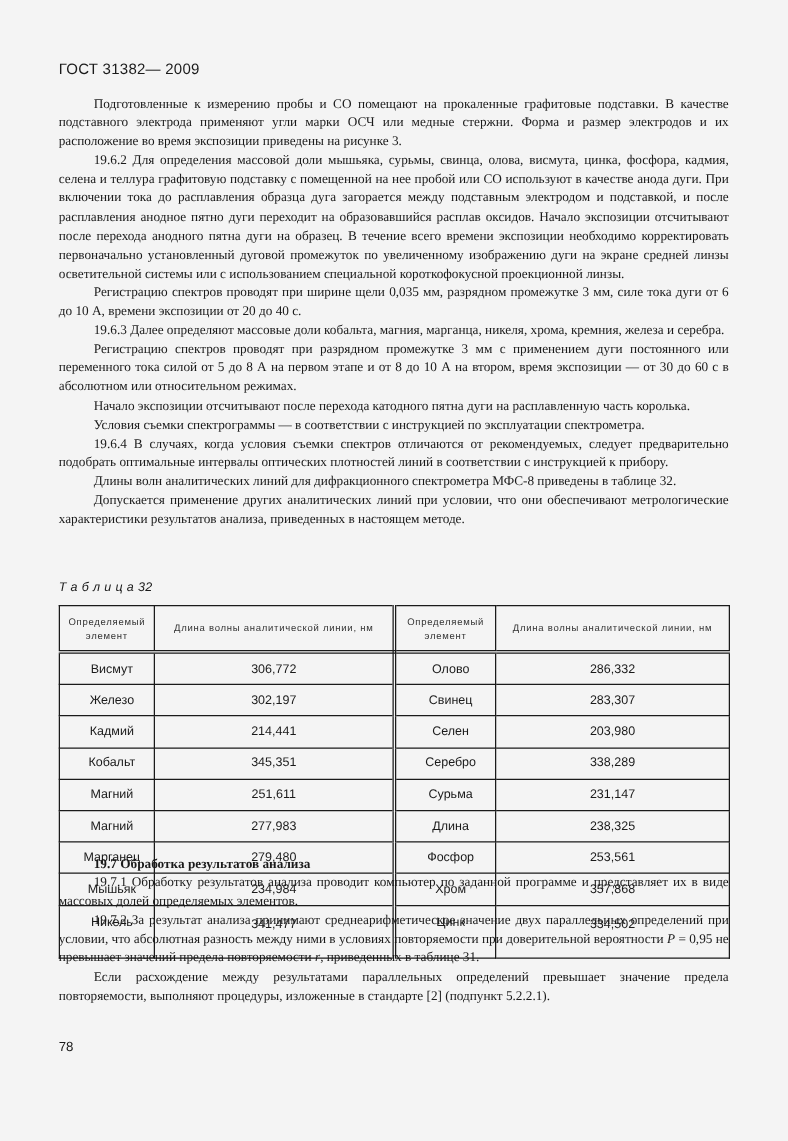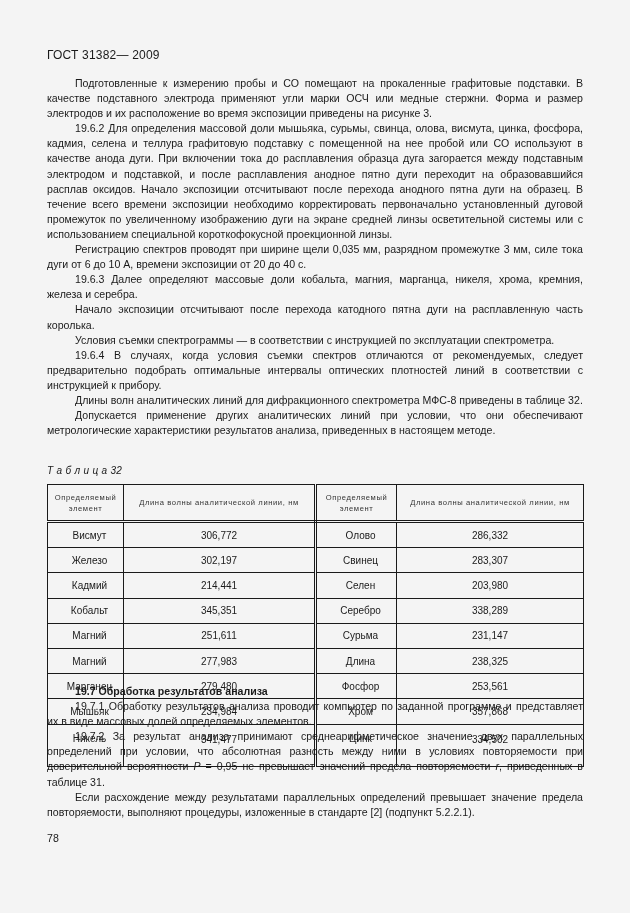--- a/index.html
+++ b/index.html
@@ -1,21 +1,21 @@
 <!DOCTYPE html>
 <html><head>
 <meta charset="utf-8">
 <style>
   html, body { margin: 0; padding: 0; }
   body {
     width: 630px; height: 913px; background: #f4f4f4; position: relative; overflow: hidden;
     font-family: "Liberation Sans", sans-serif; color: #1a1a1a;
   }
   .header { position: absolute; left: 47px; top: 48px; font-size: 12px; font-weight: normal; letter-spacing: 0.2px; }
-  .text { position: absolute; left: 47px; width: 536px; font-size: 10.6px; line-height: 15.1px; }
+  .text { position: absolute; left: 47px; width: 536px; font-size: 10.6px; line-height: 15.1px; font-family: Liberation Serif, serif; }
   .p { margin: 0; text-align: justify; text-indent: 28px; }
   .p.bold { font-weight: bold; }
   .caption { position: absolute; left: 47px; top: 465px; font-size: 10px; letter-spacing: 0.3px; font-style: italic; }
   table.t32 {
     position: absolute; left: 47px; top: 484px; width: 536px; border-collapse: collapse;
     font-size: 10px; table-layout: fixed;
   }
   table.t32 td, table.t32 th { border: 1.3px solid #1a1a1a; padding: 0 0 0 8px; height: 24.2px; font-weight: normal; text-align: center; }
   table.t32 th { font-size: 7.6px; letter-spacing: 0.6px; line-height: 11px; text-align: center; padding: 4px 2px; height: 27px; color: #333; }
   table.t32 thead tr th { border-bottom: 3.5px double #1a1a1a; }
@@ -29,20 +29,21 @@
 </head>
 <body>
 
 <div class="header">ГОСТ 31382— 2009</div>
 
 <div class="text" style="top:76px;">
   <p class="p">Подготовленные к измерению пробы и СО помещают на прокаленные графитовые подставки. В качестве подставного электрода применяют угли марки ОСЧ или медные стержни. Форма и размер электродов и их расположение во время экспозиции приведены на рисунке 3.</p>
   <p class="p">19.6.2 Для определения массовой доли мышьяка, сурьмы, свинца, олова, висмута, цинка, фосфора, кадмия, селена и теллура графитовую подставку с помещенной на нее пробой или СО используют в качестве анода дуги. При включении тока до расплавления образца дуга загорается между подставным электродом и подставкой, и после расплавления анодное пятно дуги переходит на образовавшийся расплав оксидов. Начало экспозиции отсчитывают после перехода анодного пятна дуги на образец. В течение всего времени экспозиции необходимо корректировать первоначально установленный дуговой промежуток по увеличенному изображению дуги на экране средней линзы осветительной системы или с использованием специальной короткофокусной проекционной линзы.</p>
   <p class="p">Регистрацию спектров проводят при ширине щели 0,035 мм, разрядном промежутке 3 мм, силе тока дуги от 6 до 10 А, времени экспозиции от 20 до 40 с.</p>
   <p class="p">19.6.3 Далее определяют массовые доли кобальта, магния, марганца, никеля, хрома, кремния, железа и серебра.</p>
+  <p class="p">Регистрацию спектров проводят при разрядном промежутке 3 мм с применением дуги постоянного или переменного тока силой от 5 до 8 А на первом этапе и от 8 до 10 А на втором, время экспозиции — от 30 до 60 с в абсолютном или относительном режимах.</p>
   <p class="p">Начало экспозиции отсчитывают после перехода катодного пятна дуги на расплавленную часть королька.</p>
   <p class="p">Условия съемки спектрограммы — в соответствии с инструкцией по эксплуатации спектрометра.</p>
   <p class="p">19.6.4 В случаях, когда условия съемки спектров отличаются от рекомендуемых, следует предварительно подобрать оптимальные интервалы оптических плотностей линий в соответствии с инструкцией к прибору.</p>
   <p class="p">Длины волн аналитических линий для дифракционного спектрометра МФС-8 приведены в таблице 32.</p>
   <p class="p">Допускается применение других аналитических линий при условии, что они обеспечивают метрологические характеристики результатов анализа, приведенных в настоящем методе.</p>
 </div>
 
 <div class="caption">Т а б л и ц а 32</div>
 
 <table class="t32">

